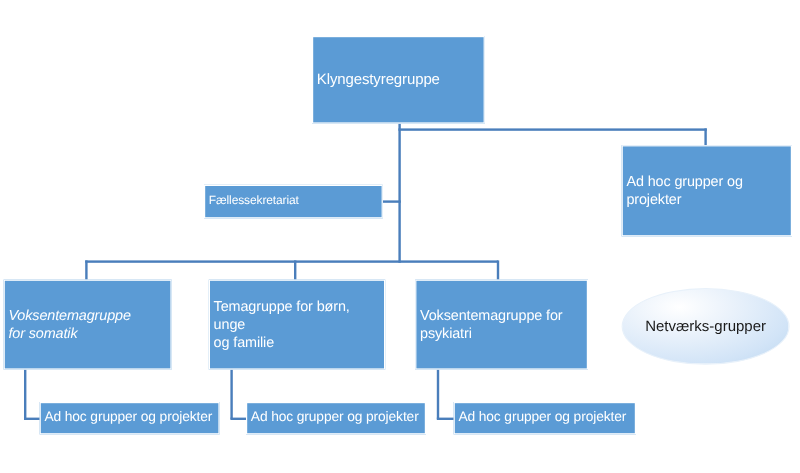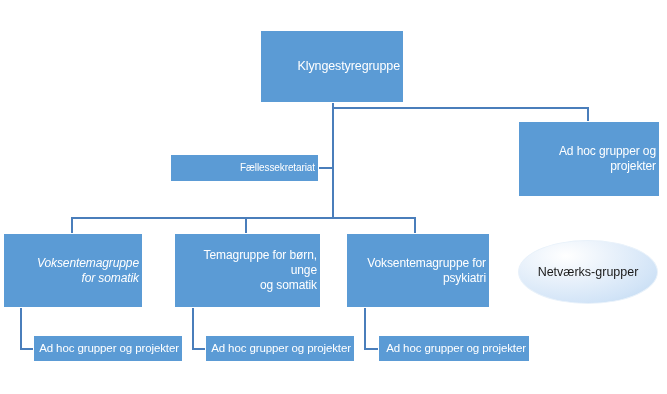--- a/index.html
+++ b/index.html
@@ -29,21 +29,21 @@
   
   .node {
     position: absolute;
     box-sizing: border-box;
     background: #5B9BD5;
     border: 1px solid #ffffff;
     color: #ffffff;
     display: flex;
     align-items: center;
     justify-content: center;
-    text-align: right;
+    text-align: left;
     line-height: 1.25;
     padding: 2px 3px;
     letter-spacing: -0.1px;
   }
   .node-label {
     display: block;
     width: 100%;
     white-space: pre-line;
   }
 
@@ -119,21 +119,21 @@
     <span class="node-label">Fællessekretariat</span>
   </div>
 
   <div class="node n-group n-g1">
     <span class="node-label">Voksentemagruppe
 for somatik</span>
   </div>
 
   <div class="node n-group n-g2">
     <span class="node-label">Temagruppe for børn, unge
-og somatik</span>
+og familie</span>
   </div>
 
   <div class="node n-group n-g3">
     <span class="node-label">Voksentemagruppe for
 psykiatri</span>
   </div>
 
   <div class="ellipse">
     <span class="node-label">Netværks-grupper</span>
   </div>

